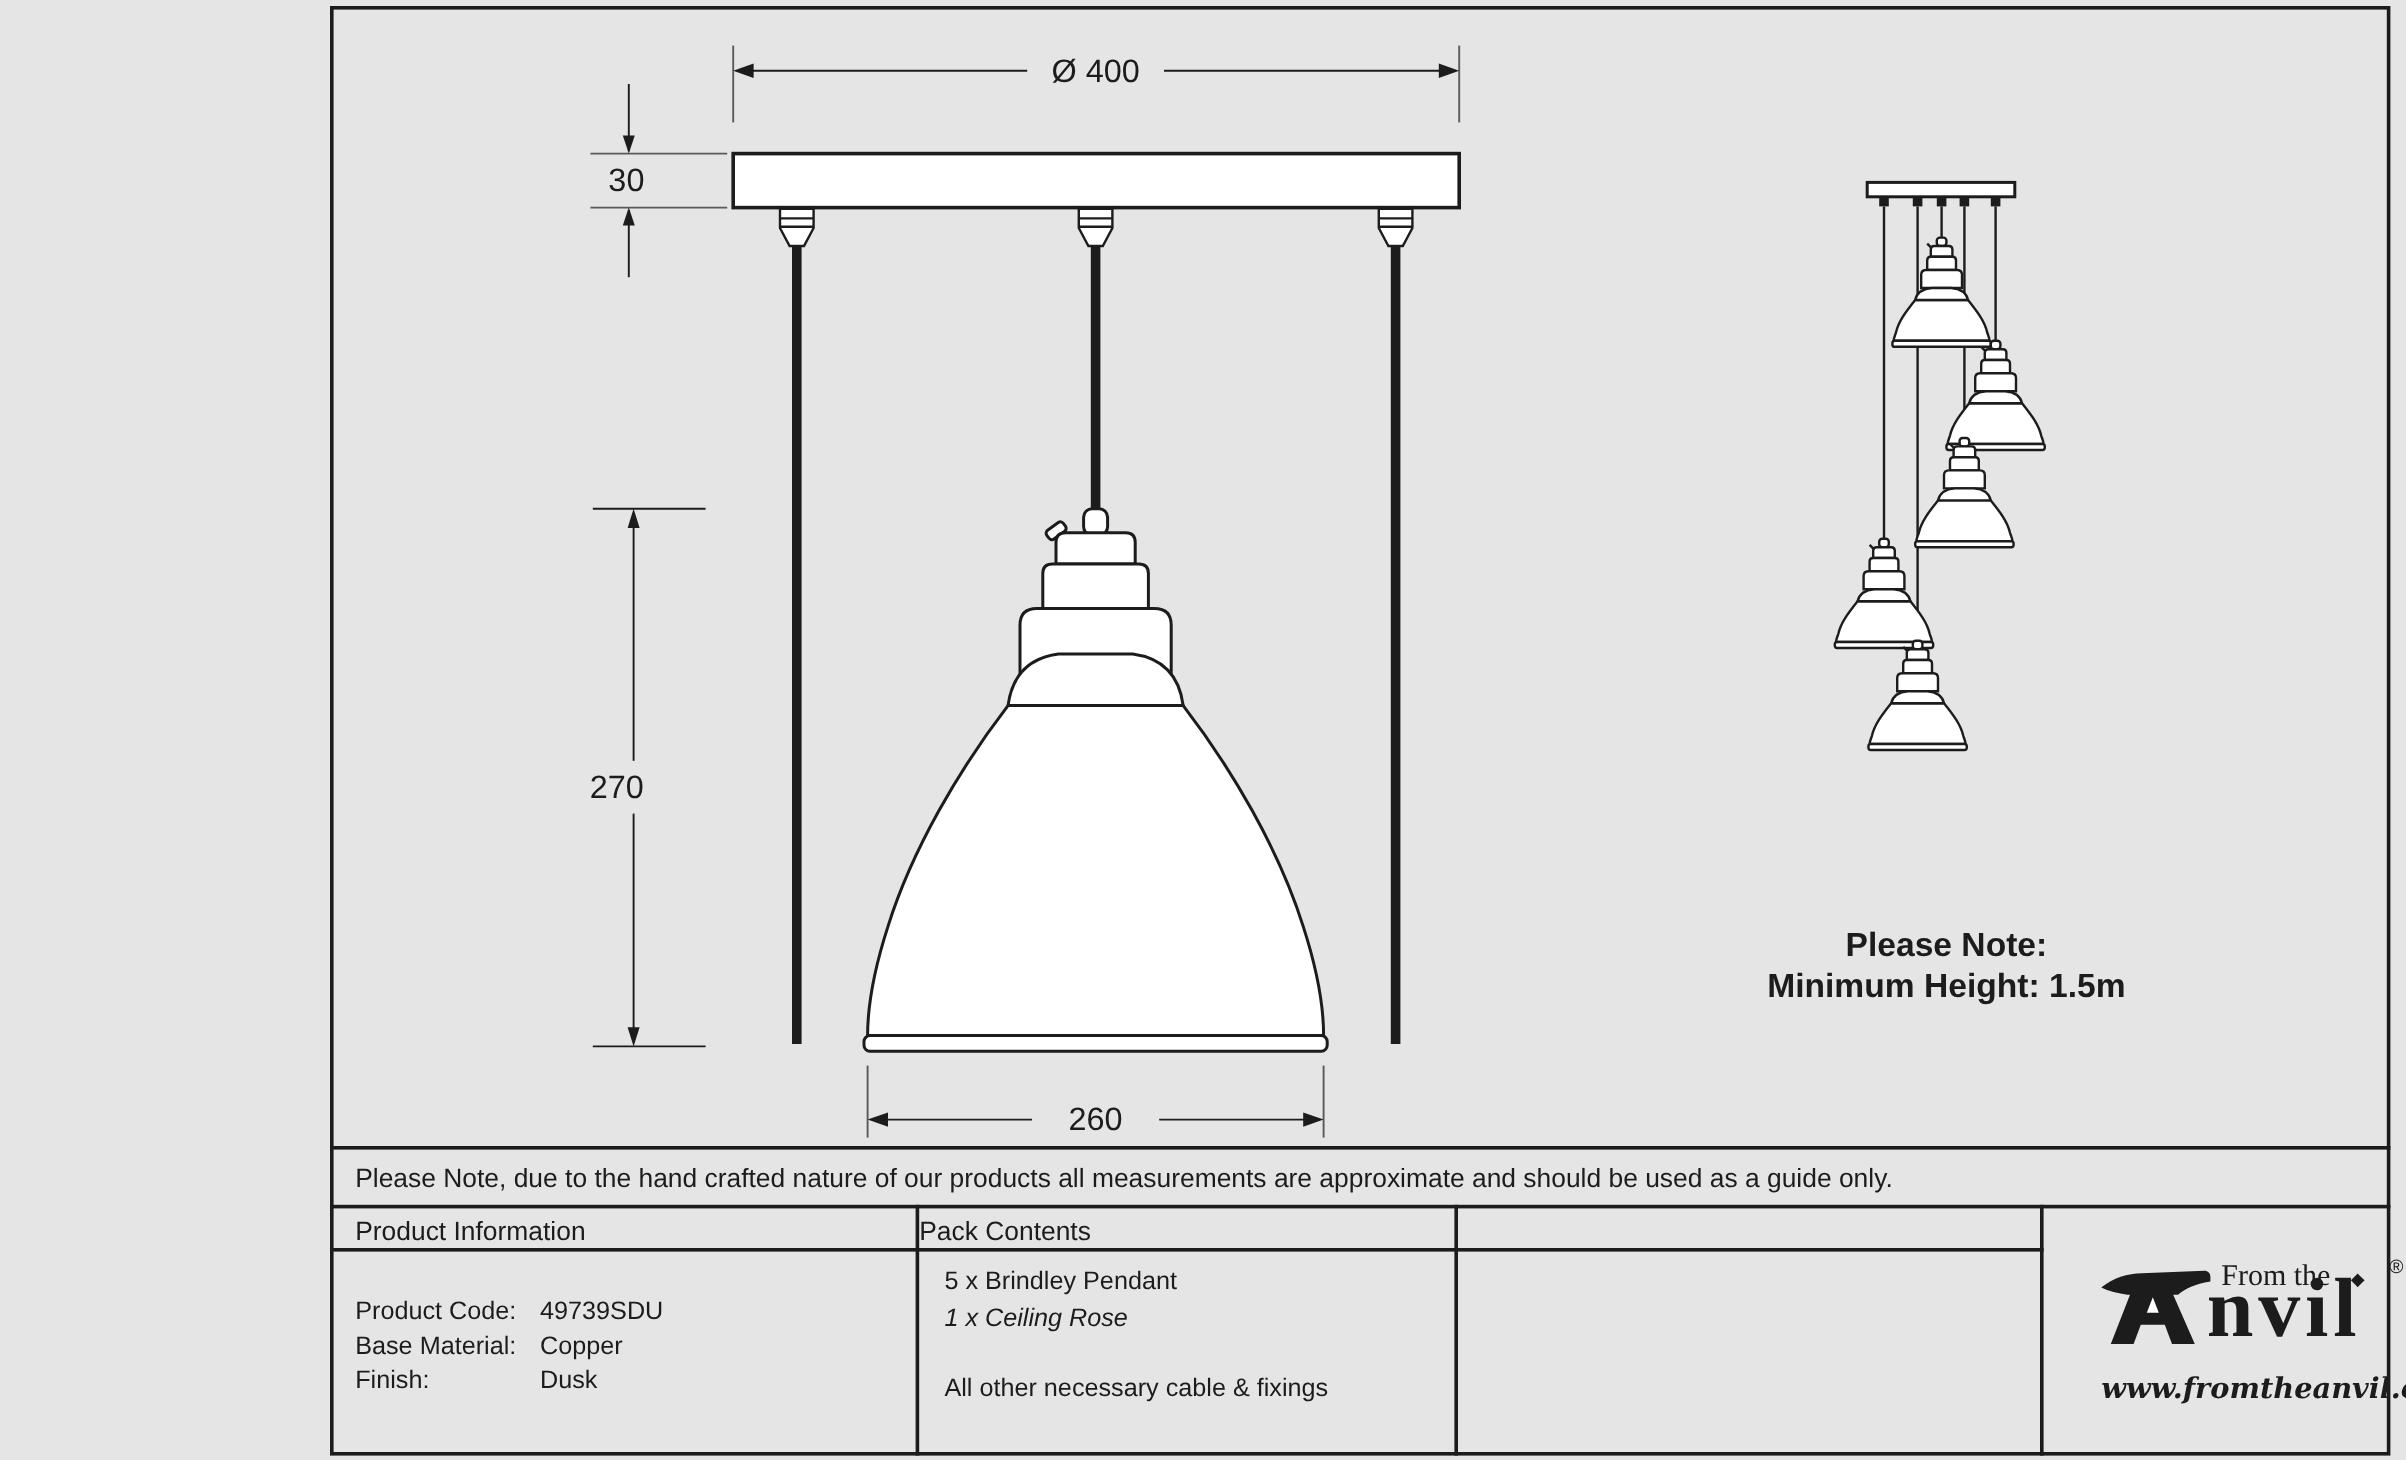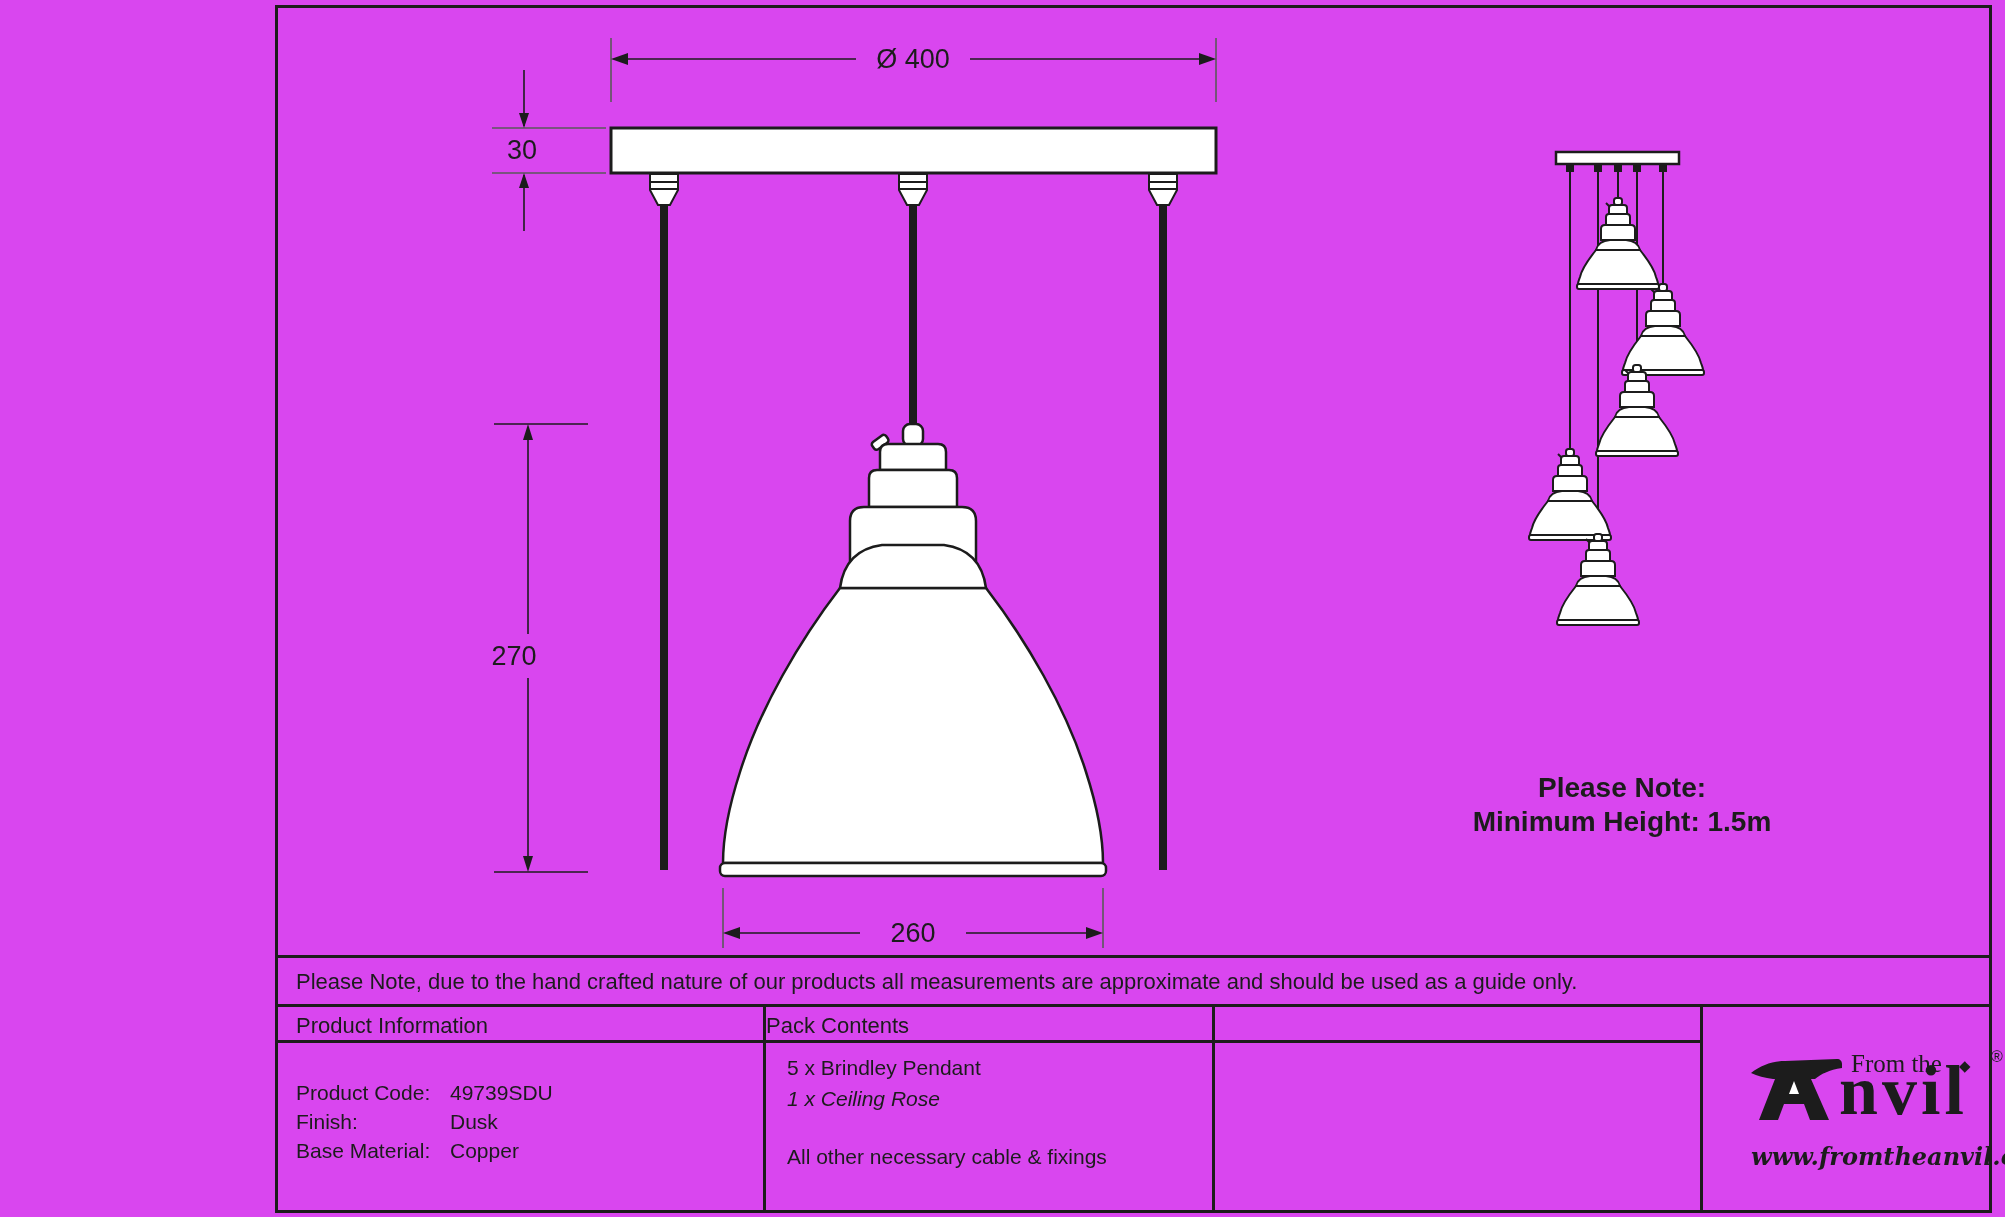--- a/index.html
+++ b/index.html
@@ -1,18 +1,18 @@
 <!DOCTYPE html>
 <html><head>
 <meta charset="utf-8">
 <style>
   * { margin:0; padding:0; box-sizing:border-box; }
   html,body { background:#ffffff; }
   body { font-family:"Liberation Sans", sans-serif; color:#1c1c1c; }
-  .page { position:relative; width:2005px; height:1217px; background:#d946ef; overflow:hidden; }
+  .page { position:relative; width:2005px; height:1217px; background:#e5e5e5; overflow:hidden; }
   .art { position:absolute; left:0; top:0; width:2005px; height:1217px; }
 
   
   .outer-border { position:absolute; left:275px; top:5px; width:1717px; height:1208px; border:3px solid #1c1c1c; }
   .hline, .vline { position:absolute; background:#1c1c1c; }
 
   
   .disclaimer { position:absolute; left:296px; top:969px; font-size:22px; }
   .col-header { position:absolute; font-size:22px; }
   .hdr-product { left:296px; top:1013px;text-align:center; }
@@ -175,26 +175,26 @@
 
   <div class="col-header hdr-product">Product Information</div>
   <div class="col-header hdr-pack">Pack Contents</div>
 
   <div class="info-rows">
     <div class="info-row">
       <span class="info-label">Product Code:</span>
       <span class="info-value">49739SDU</span>
     </div>
     <div class="info-row">
+      <span class="info-label">Base Material:</span>
+      <span class="info-value">Copper</span>
+    </div>
+    <div class="info-row">
       <span class="info-label">Finish:</span>
       <span class="info-value">Dusk</span>
-    </div>
-    <div class="info-row">
-      <span class="info-label">Base Material:</span>
-      <span class="info-value">Copper</span>
     </div>
   </div>
 
   <div class="pack-item" style="top:1056px;">5 x Brindley Pendant</div>
   <div class="pack-item" style="top:1087px;font-style:italic;">1 x Ceiling Rose</div>
   <div class="pack-item" style="top:1145px;">All other necessary cable &amp; fixings</div>
 
   <div class="logo-cell">
     <div class="logo">
       <svg class="anvil-glyph" viewBox="0 0 92 66">

